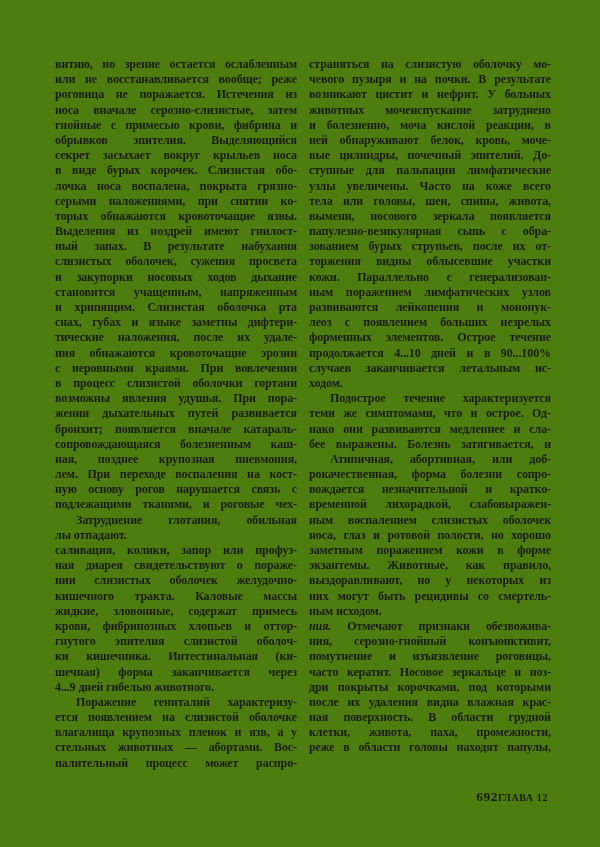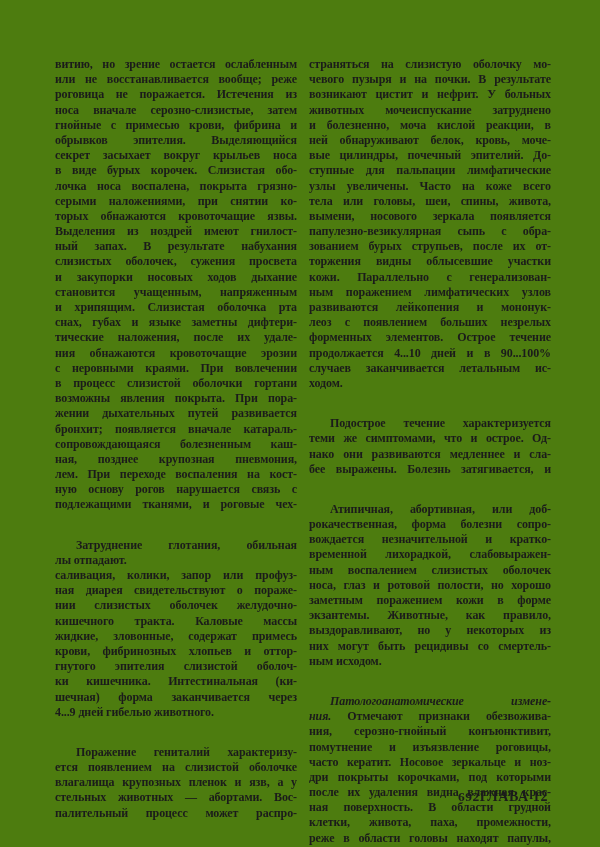--- a/index.html
+++ b/index.html
@@ -34,40 +34,39 @@
     font-size: 12px;
     letter-spacing: -0.1px;
     white-space: nowrap;
   }
   .line.just {
     display: flex;
     justify-content: space-between;
   }
   .line.indent {
     padding-left: 21px;
-    margin-top: 25px;
   }
   .bi {
     font-style: italic;
   }
   .footer {
     position: absolute;
     left: 55px;
     right: 52px;
     top: 789px;
     display: flex;
     justify-content: flex-end;
     align-items: baseline;
   }
   .page-number {
     font-size: 13.5px;
     letter-spacing: 0.5px;
   }
   .chapter-label {
-    font-size: 14px;
+    font-size: 10px;
     letter-spacing: 0.6px;
   }
 </style>
 </head>
 <body>
 
 <div class="page" style="background: #4d7c0f; color: rgb(27, 27, 27);">
   <div class="columns">
     <div class="col">
         <div class="line just">
@@ -215,21 +214,21 @@
         <div class="line just">
           <span>в</span>
           <span>процесс</span>
           <span>слизистой</span>
           <span>оболочки</span>
           <span>гортани</span>
         </div>
         <div class="line just">
           <span>возможны</span>
           <span>явления</span>
-          <span>покрыта.</span>
+          <span>удушья.</span>
           <span>При</span>
           <span>пора-</span>
         </div>
         <div class="line just">
           <span>жении</span>
           <span>дыхательных</span>
           <span>путей</span>
           <span>развивается</span>
         </div>
         <div class="line just">
@@ -606,24 +605,20 @@
         </div>
         <div class="line just">
           <span>них</span>
           <span>могут</span>
           <span>быть</span>
           <span>рецидивы</span>
           <span>со</span>
           <span>смертель-</span>
         </div>
         <div class="line"><span>ным исходом.</span></div>
-        <div class="line just indent">
-          <span class="bi">Патологоанатомические</span>
-          <span class="bi">измене-</span>
-        </div>
         <div class="line just">
           <span class="bi">ния.</span>
           <span>Отмечают</span>
           <span>признаки</span>
           <span>обезвожива-</span>
         </div>
         <div class="line just">
           <span>ния,</span>
           <span>серозно-гнойный</span>
           <span>конъюнктивит,</span>

